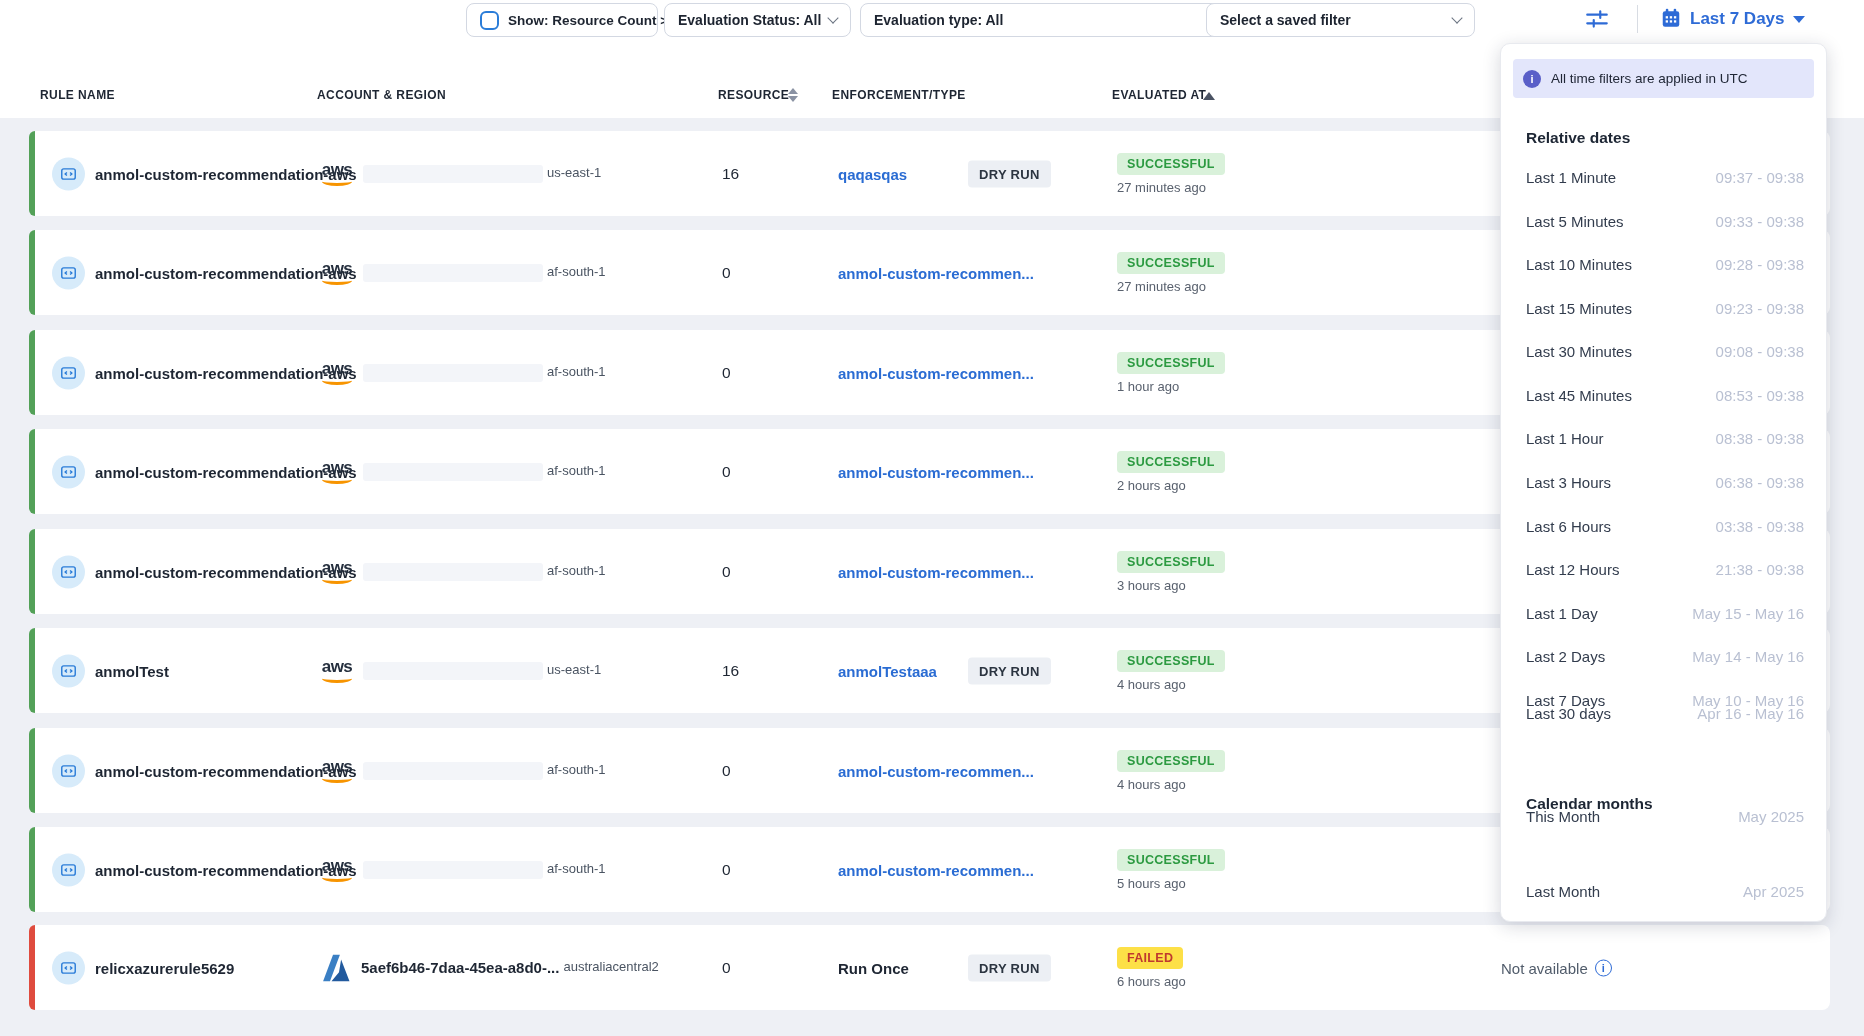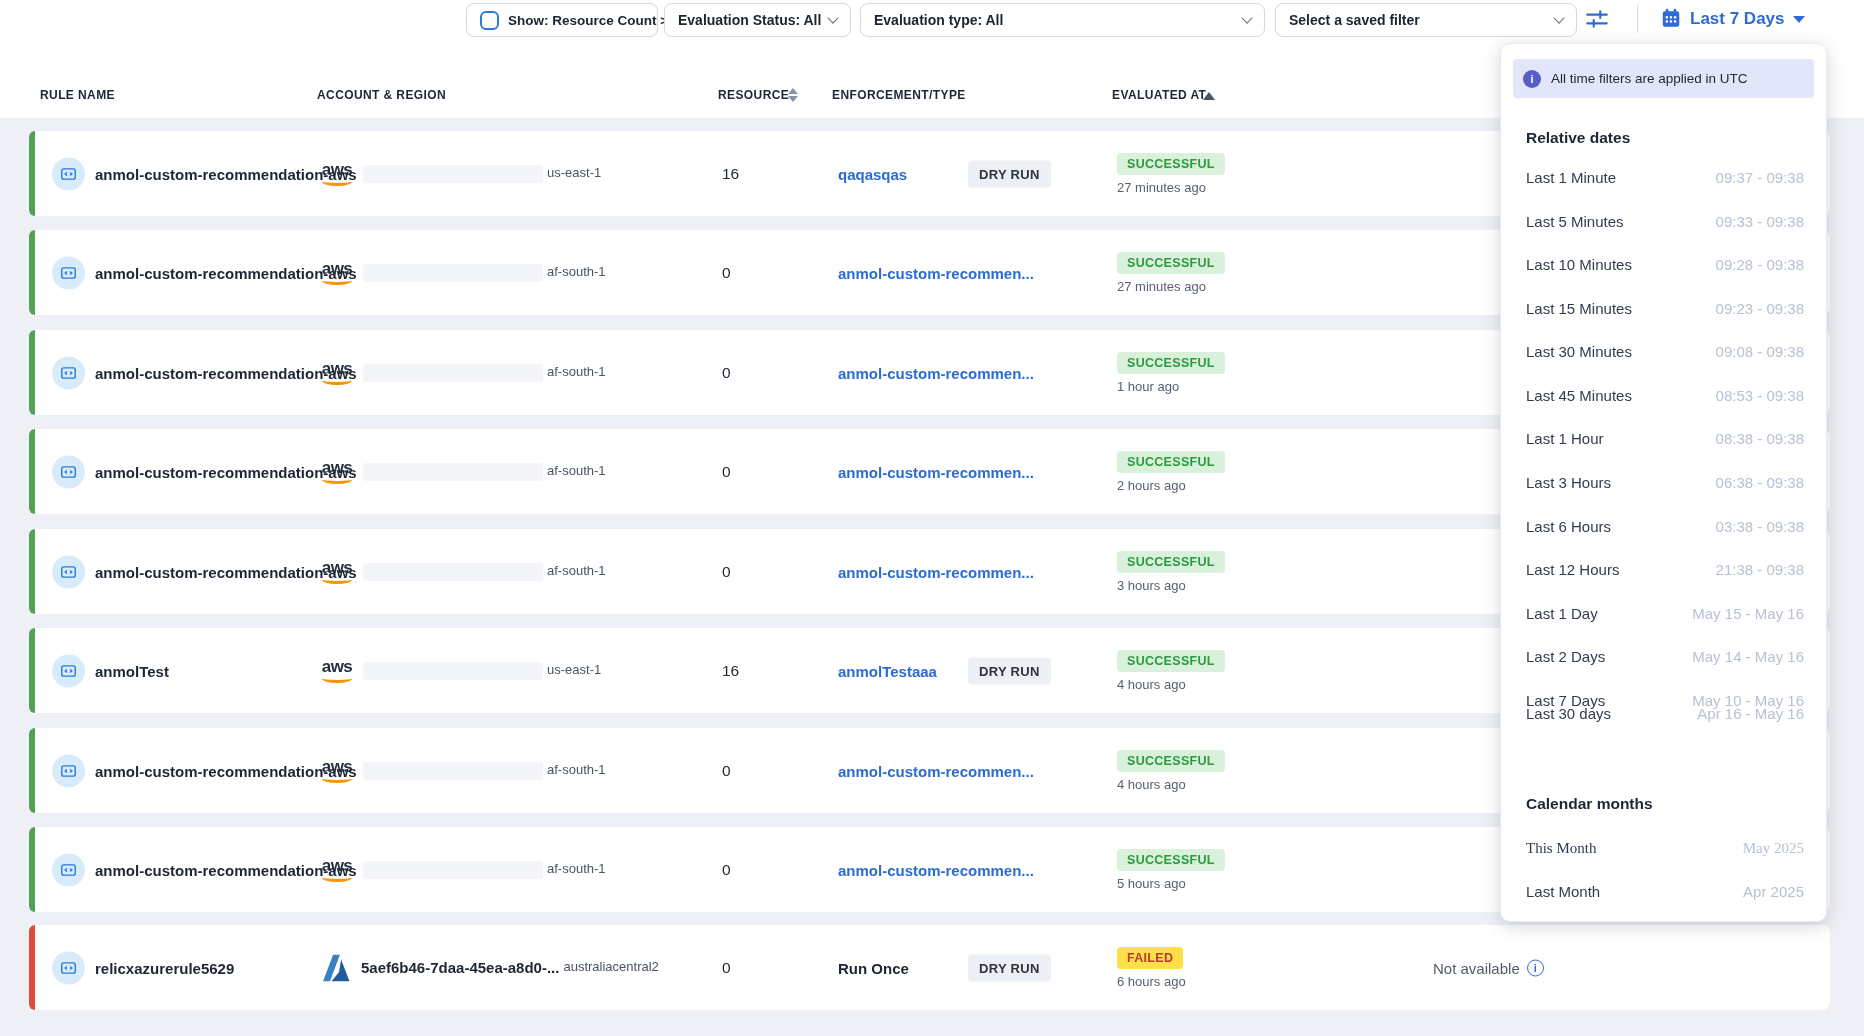--- a/index.html
+++ b/index.html
@@ -53,21 +53,21 @@
   .enf { position:absolute; left:809px; top:50%; transform:translateY(-50%); font-size:15px; font-weight:600;
          color:#2a6cd3; text-decoration:none; white-space:nowrap; cursor:pointer; }
   .enf-plain { position:absolute; left:809px; top:50%; transform:translateY(-50%); font-size:15px; font-weight:600; color:#1e2633; white-space:nowrap; }
   .dry { position:absolute; left:939px; top:50%; transform:translateY(-50%); background:#eceff4; color:#2b3440;
          font-size:13px; font-weight:700; letter-spacing:.3px; padding:6px 11px; border-radius:4px; white-space:nowrap; }
   .ev { position:absolute; left:1088px; top:50%; transform:translateY(-50%); display:flex; flex-direction:column; align-items:flex-start; gap:5px; }
   .badge { font-size:12.5px; font-weight:700; letter-spacing:.3px; padding:4px 10px; border-radius:4px; white-space:nowrap; }
   .badge.ok { background:#d9f1da; color:#2c9a41; }
   .badge.fail { background:#fde047; color:#c0392f;text-align:right; }
   .time { font-size:13px; color:#59616e; }
-  .navail { position:absolute; left:1404px; top:50%; transform:translateY(-50%); display:flex; align-items:center; gap:7px;
+  .navail { position:absolute; left:1472px; top:50%; transform:translateY(-50%); display:flex; align-items:center; gap:7px;
             font-size:15px; color:#515c6b; white-space:nowrap; }
   .info-o { width:17px; height:17px; border:1.6px solid #2e6bd6; border-radius:50%; color:#2e6bd6; font-size:11px;
             font-weight:700; display:flex; align-items:center; justify-content:center; font-style:normal; }
   .azure-logo { width:36px; display:flex; justify-content:center; }
 
   
   .panel { position:absolute; left:1500px; top:43px; width:327px; height:879px; background:#fff; border-radius:10px;
            box-shadow:0 4px 18px rgba(25,35,60,.18); z-index:5; border:1px solid #e8eaef; }
   .notice { position:absolute; left:12px; right:12px; top:15px; height:39px; background:#e3e6fb; border-radius:4px;
             display:flex; align-items:center; gap:10px; padding:0 10px; font-size:13.5px; color:#202736; }
@@ -89,21 +89,21 @@
     <span class="chip-label">Show: Resource Count &gt; 0</span>
   </div>
   <div class="chip" style="left:664px;width:187px;">
     <span class="sel-label">Evaluation Status: All</span>
     <span class="chev"></span>
   </div>
   <div class="chip" style="left:860px;width:405px;">
     <span class="sel-label">Evaluation type: All</span>
     <span class="chev"></span>
   </div>
-  <div class="chip" style="left:1275px;width:302px;">
+  <div class="chip" style="left:1206px;width:269px;">
     <span class="sel-label">Select a saved filter</span>
     <span class="chev"></span>
   </div>
   <button class="icon-btn" style="left:1582px;">
     <span>
       <svg width="26" height="26" viewBox="0 0 24 24">
           <g stroke="#2e6bd6" stroke-width="2" stroke-linecap="round" fill="none">
         <line x1="3" y1="8" x2="21" y2="8"></line>
             <line x1="3" y1="16" x2="21" y2="16"></line>
         <line x1="15" y1="5" x2="15" y2="11"></line>
@@ -456,21 +456,21 @@
     <div class="pitem" style="top:635px;">
       <span class="pl">Last 7 Days</span>
       <span class="pr">May 10 - May 16</span>
       </div>
     <div class="pitem" style="top:648px;">
       <span class="pl">Last 30 days</span>
       <span class="pr">Apr 16 - May 16</span>
       </div>
 
     <div class="ph" style="top:751px;">Calendar months</div>
-    <div class="pitem" style="top:783px;font-family:Liberation Serif, serif;">
+    <div class="pitem" style="top:751px;">
       <span class="pl">This Month</span>
       <span class="pr">May 2025</span>
       </div>
     <div class="pitem" style="top:826px;">
       <span class="pl">Last Month</span>
       <span class="pr">Apr 2025</span>
       </div>
   </div>
 </div>
 

